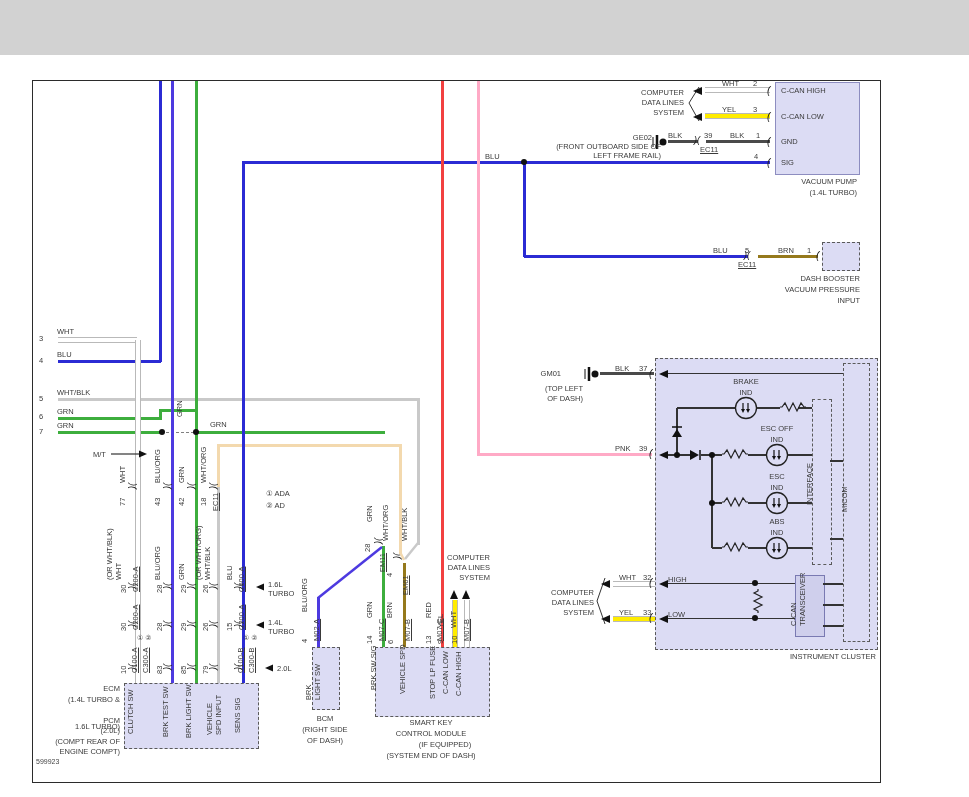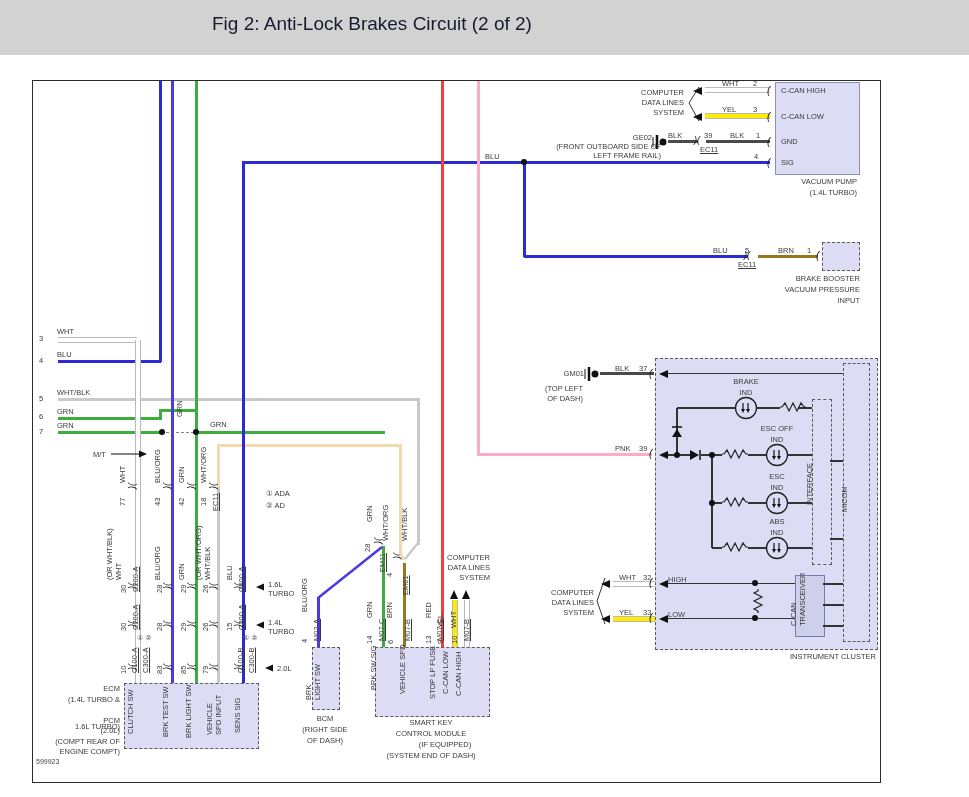--- a/index.html
+++ b/index.html
@@ -31,21 +31,20 @@
   .cx::before{content:")("}
   .en{position:absolute;font-size:10px;color:#222}
   .en::before{content:"("}
   svg{position:absolute;left:0;top:0;pointer-events:none}
 </style>
 </head>
 <body>
 
 <div id="canvas">
   <div class="band"></div>
-  <div class="ttl">Fig 2: Anti-Lock Brakes Circuit (2 of 2)</div>
   <div class="frame"></div>
 
   <div class="bs" style="left:775px;top:82px;width:83px;height:91px"></div>
   <div class="bd" style="left:822px;top:242px;width:36px;height:27px"></div>
   <div class="bd" style="left:655px;top:358px;width:221px;height:290px"></div>
   <div class="bdn" style="left:812px;top:399px;width:18px;height:164px"></div>
   <div class="bdn" style="left:843px;top:363px;width:25px;height:277px"></div>
   <div class="bs" style="left:795px;top:575px;width:28px;height:60px;background:#cfcfec;border-color:#7a7ab2"></div>
   <div class="bd" style="left:124px;top:683px;width:133px;height:64px"></div>
   <div class="bd" style="left:312px;top:647px;width:26px;height:61px"></div>
@@ -244,21 +243,21 @@
   <span class="lb" style="left:485px;top:152px">BLU</span>
   <span class="lb" style="left:754px;top:152px">4</span>
   <span class="lb r" style="left:757px;top:177px;width:100px">VACUUM PUMP</span>
   <span class="lb r" style="left:757px;top:188px;width:100px">(1.4L TURBO)</span>
 
   <span class="lb" style="left:713px;top:246px">BLU</span>
   <span class="lb" style="left:745px;top:246px">5</span>
   <span class="lb u" style="left:738px;top:260px">EC11</span>
   <span class="lb" style="left:778px;top:246px">BRN</span>
   <span class="lb" style="left:807px;top:246px">1</span>
-  <span class="lb r" style="left:756px;top:274px;width:104px">BRAKE BOOSTER</span>
+  <span class="lb r" style="left:756px;top:274px;width:104px">DASH BOOSTER</span>
   <span class="lb r" style="left:756px;top:285px;width:104px">VACUUM PRESSURE</span>
   <span class="lb r" style="left:756px;top:296px;width:104px">INPUT</span>
 
   <span class="lb" style="left:39px;top:334px">3</span>
   <span class="lb" style="left:57px;top:327px">WHT</span>
   <span class="lb" style="left:39px;top:356px">4</span>
   <span class="lb" style="left:57px;top:350px">BLU</span>
   <span class="lb" style="left:39px;top:394px">5</span>
   <span class="lb" style="left:57px;top:388px">WHT/BLK</span>
   <span class="lb" style="left:39px;top:412px">6</span>
@@ -370,21 +369,21 @@
   <span class="vt" style="left:450px;top:685px">C-CAN LOW</span>
   <span class="vt" style="left:463px;top:687px">C-CAN HIGH</span>
   <span class="lb r" style="left:436px;top:553px;width:54px">COMPUTER</span>
   <span class="lb r" style="left:436px;top:563px;width:54px">DATA LINES</span>
   <span class="lb r" style="left:436px;top:573px;width:54px">SYSTEM</span>
   <span class="lb c" style="left:371px;top:718px;width:120px">SMART KEY</span>
   <span class="lb c" style="left:371px;top:729px;width:120px">CONTROL MODULE</span>
   <span class="lb c" style="left:385px;top:740px;width:120px">(IF EQUIPPED)</span>
   <span class="lb c" style="left:371px;top:751px;width:120px">(SYSTEM END OF DASH)</span>
 
-  <span class="lb r" style="left:552px;top:369px;width:32px">GM01</span>
+  <span class="lb r" style="left:529px;top:369px;width:32px">GM01</span>
   <span class="lb r" style="left:536px;top:384px;width:47px">(TOP LEFT</span>
   <span class="lb r" style="left:536px;top:394px;width:47px">OF DASH)</span>
   <span class="lb" style="left:615px;top:364px">BLK</span>
   <span class="lb" style="left:639px;top:364px">37</span>
   <span class="lb" style="left:615px;top:444px">PNK</span>
   <span class="lb" style="left:639px;top:444px">39</span>
   <span class="lb c" style="left:726px;top:377px;width:40px">BRAKE</span>
   <span class="lb c" style="left:726px;top:388px;width:40px">IND</span>
   <span class="lb c" style="left:757px;top:424px;width:40px">ESC OFF</span>
   <span class="lb c" style="left:757px;top:435px;width:40px">IND</span>

